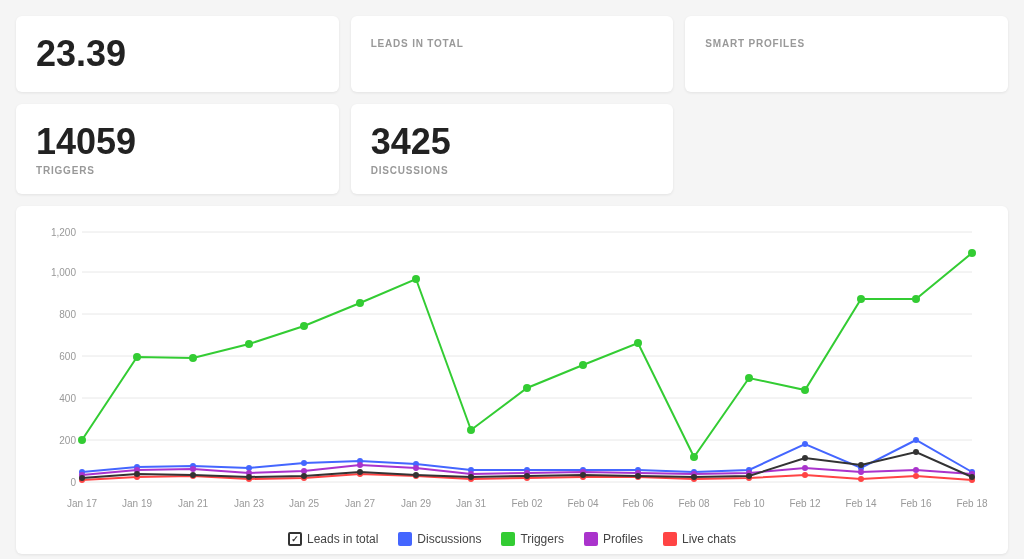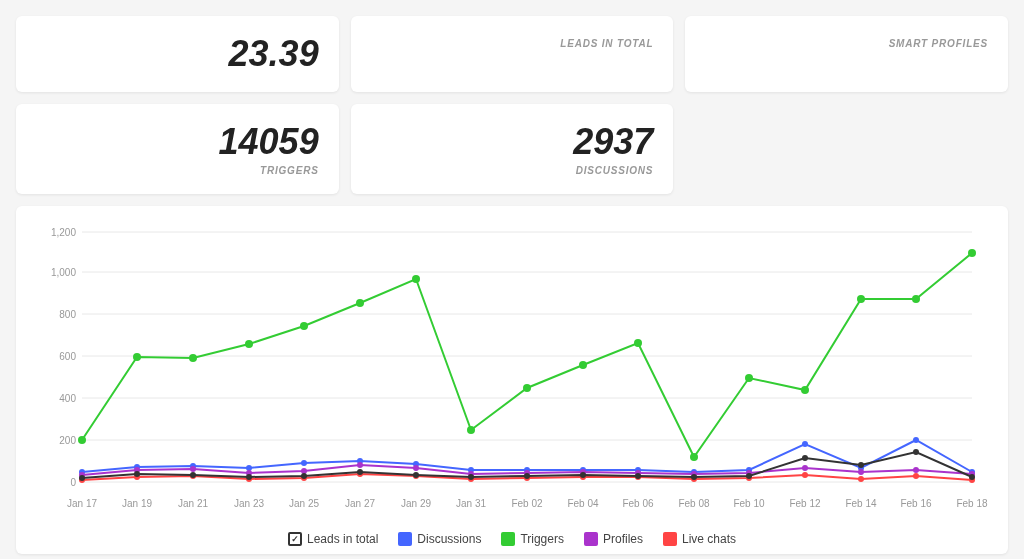--- a/index.html
+++ b/index.html
@@ -13,23 +13,22 @@
     .stats-grid {
       display: grid;
       grid-template-columns: repeat(3, 1fr);
       gap: 12px;
       margin-bottom: 12px;
     }
     .stat-card {
       background: #fff;
       border-radius: 6px;
       padding: 18px 20px;
-      text-align: right;
+      text-align: left;
       box-shadow: 0 1px 3px rgba(0,0,0,0.08);
-      font-style: italic;
     }
     .stat-value {
       font-size: 36px;
       font-weight: 700;
       color: #222;
       line-height: 1.1;
     }
     .stat-label {
       font-size: 10px;
       font-weight: 600;
@@ -101,21 +100,21 @@
     <div class="stat-label">LEADS IN TOTAL</div>
   </div>
     <div class="stat-card">
     <div class="stat-label">SMART PROFILES</div>
   </div>
     <div class="stat-card">
     <div class="stat-value">14059</div>
     <div class="stat-label">TRIGGERS</div>
   </div>
     <div class="stat-card">
-    <div class="stat-value">2937</div>
+    <div class="stat-value">3425</div>
     <div class="stat-label">DISCUSSIONS</div>
   </div>
   </div>
 
 <div class="chart-container">
   <div class="chart-area">
     <svg class="chart" viewBox="0 0 960 300" preserveAspectRatio="none">
       <defs>
         <style>
           .grid-line { stroke: #e8e8e8; stroke-width: 1; }

